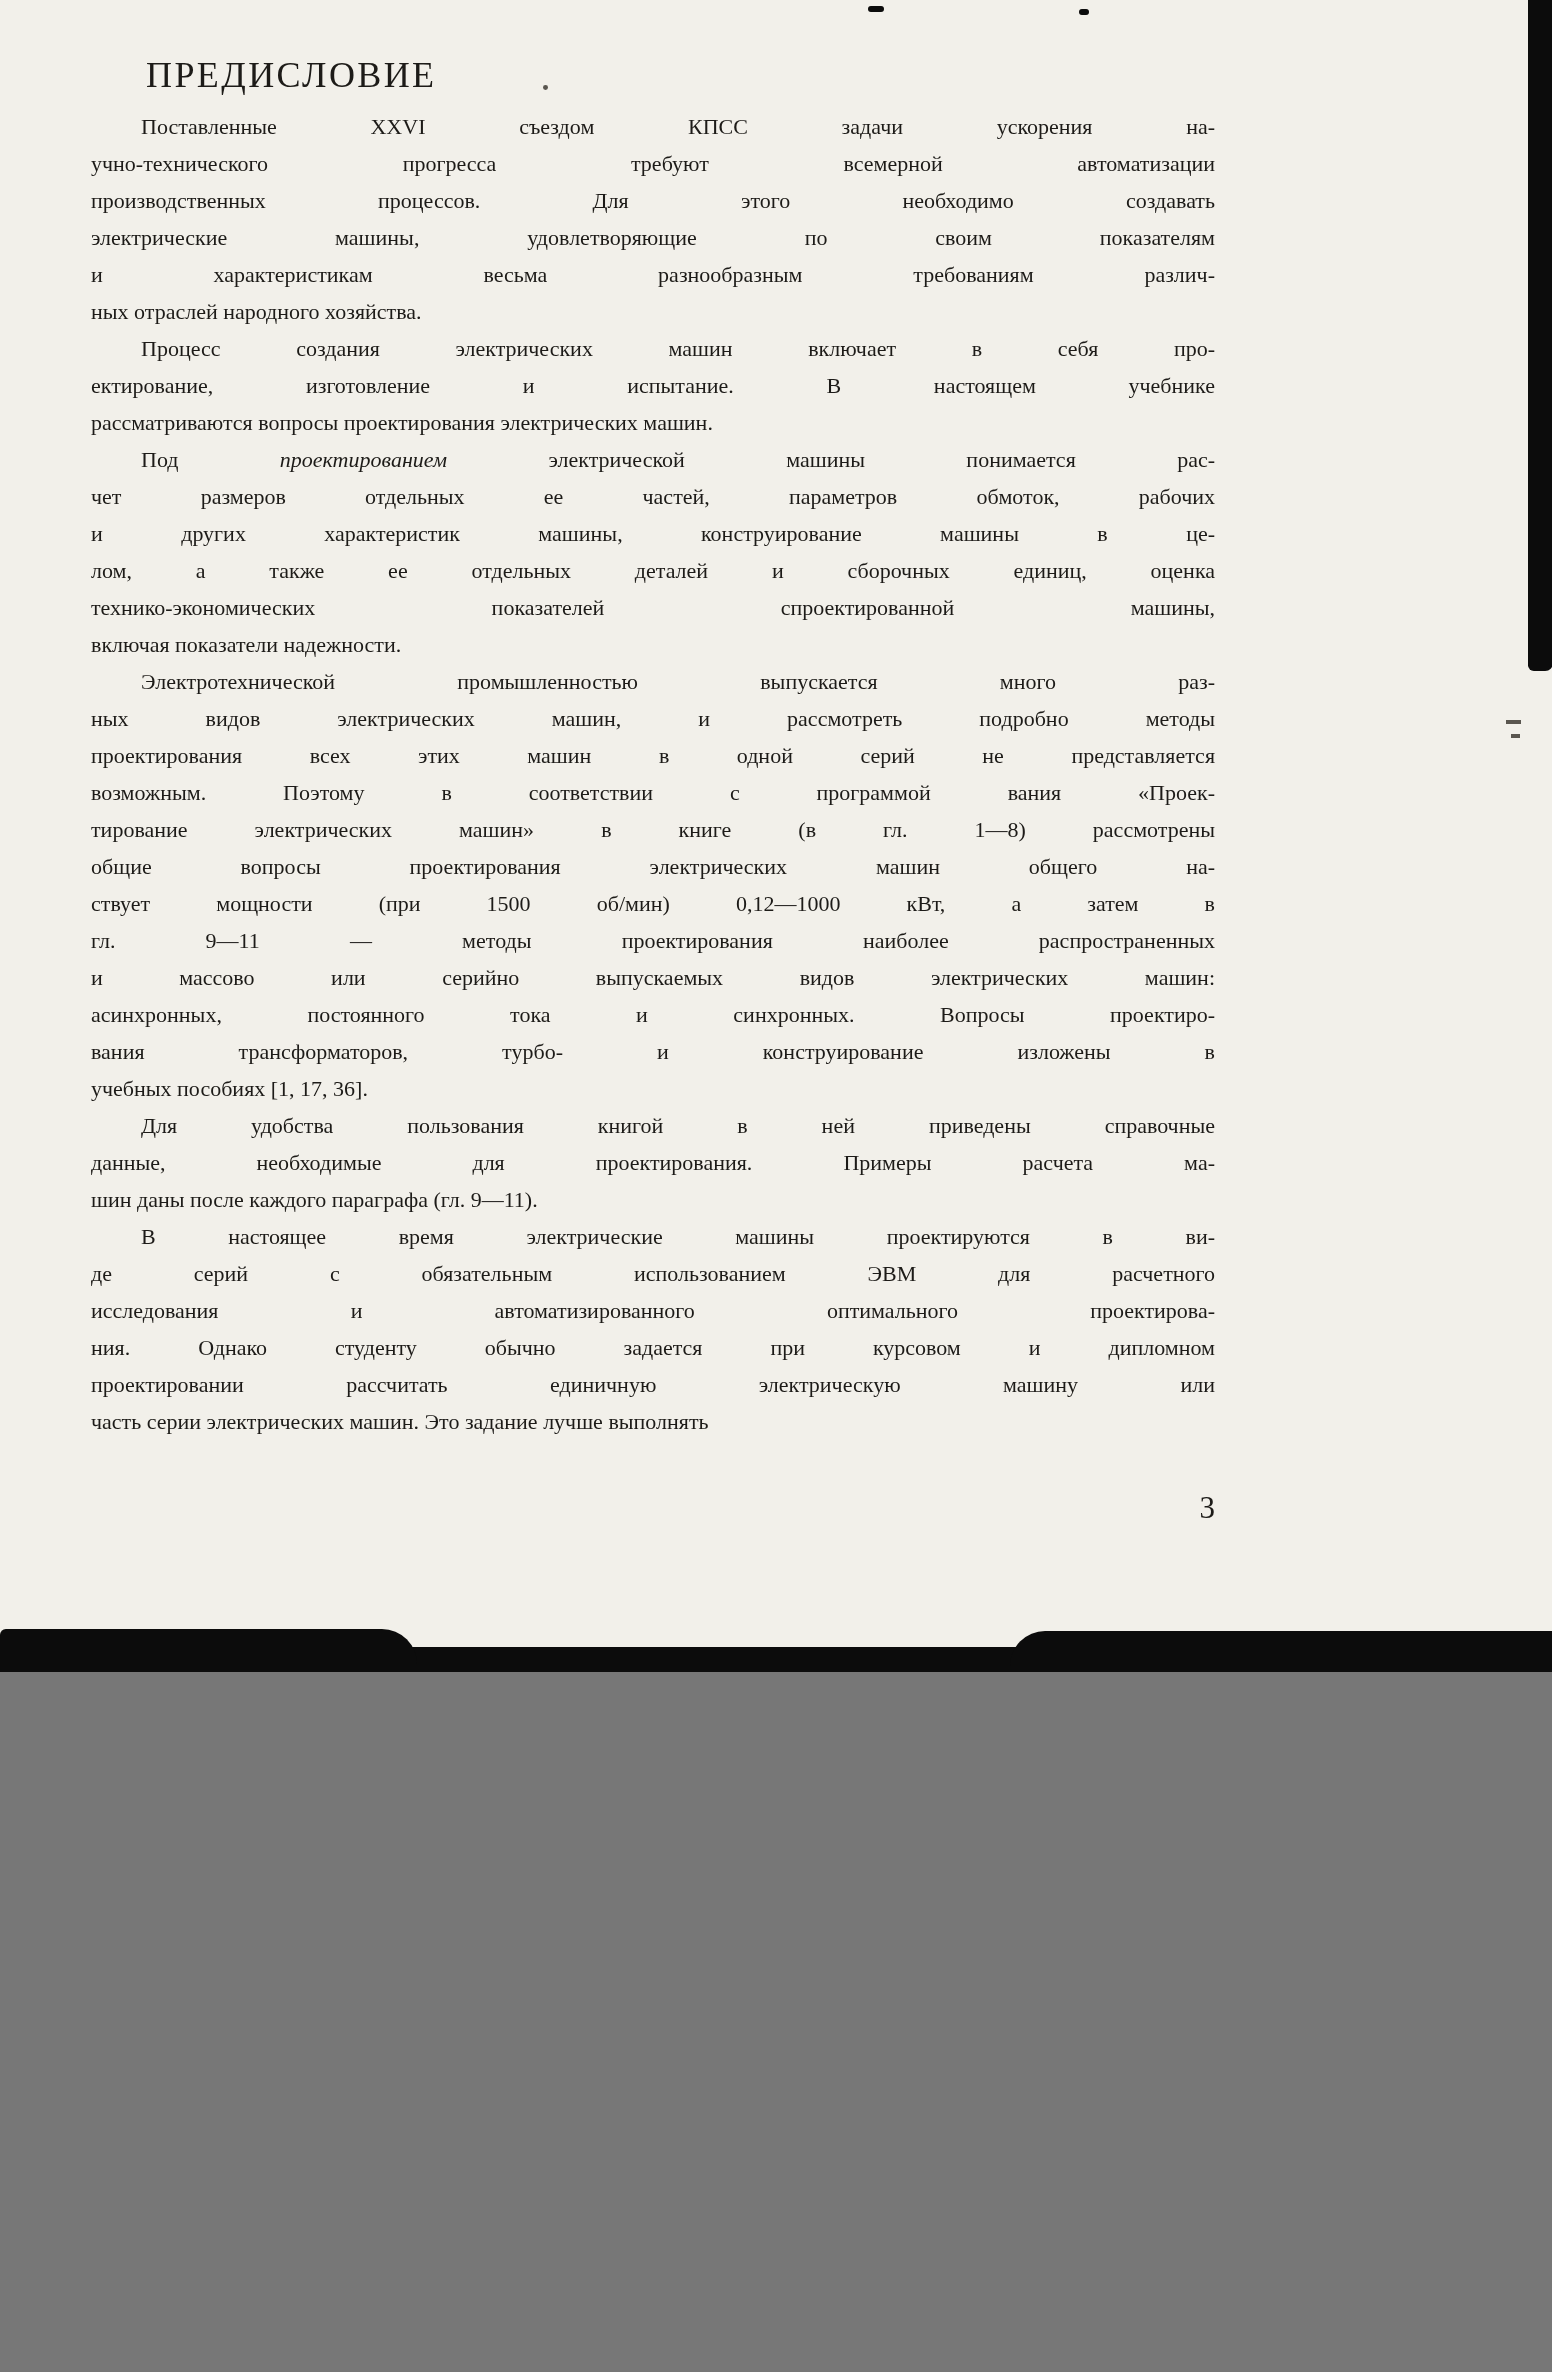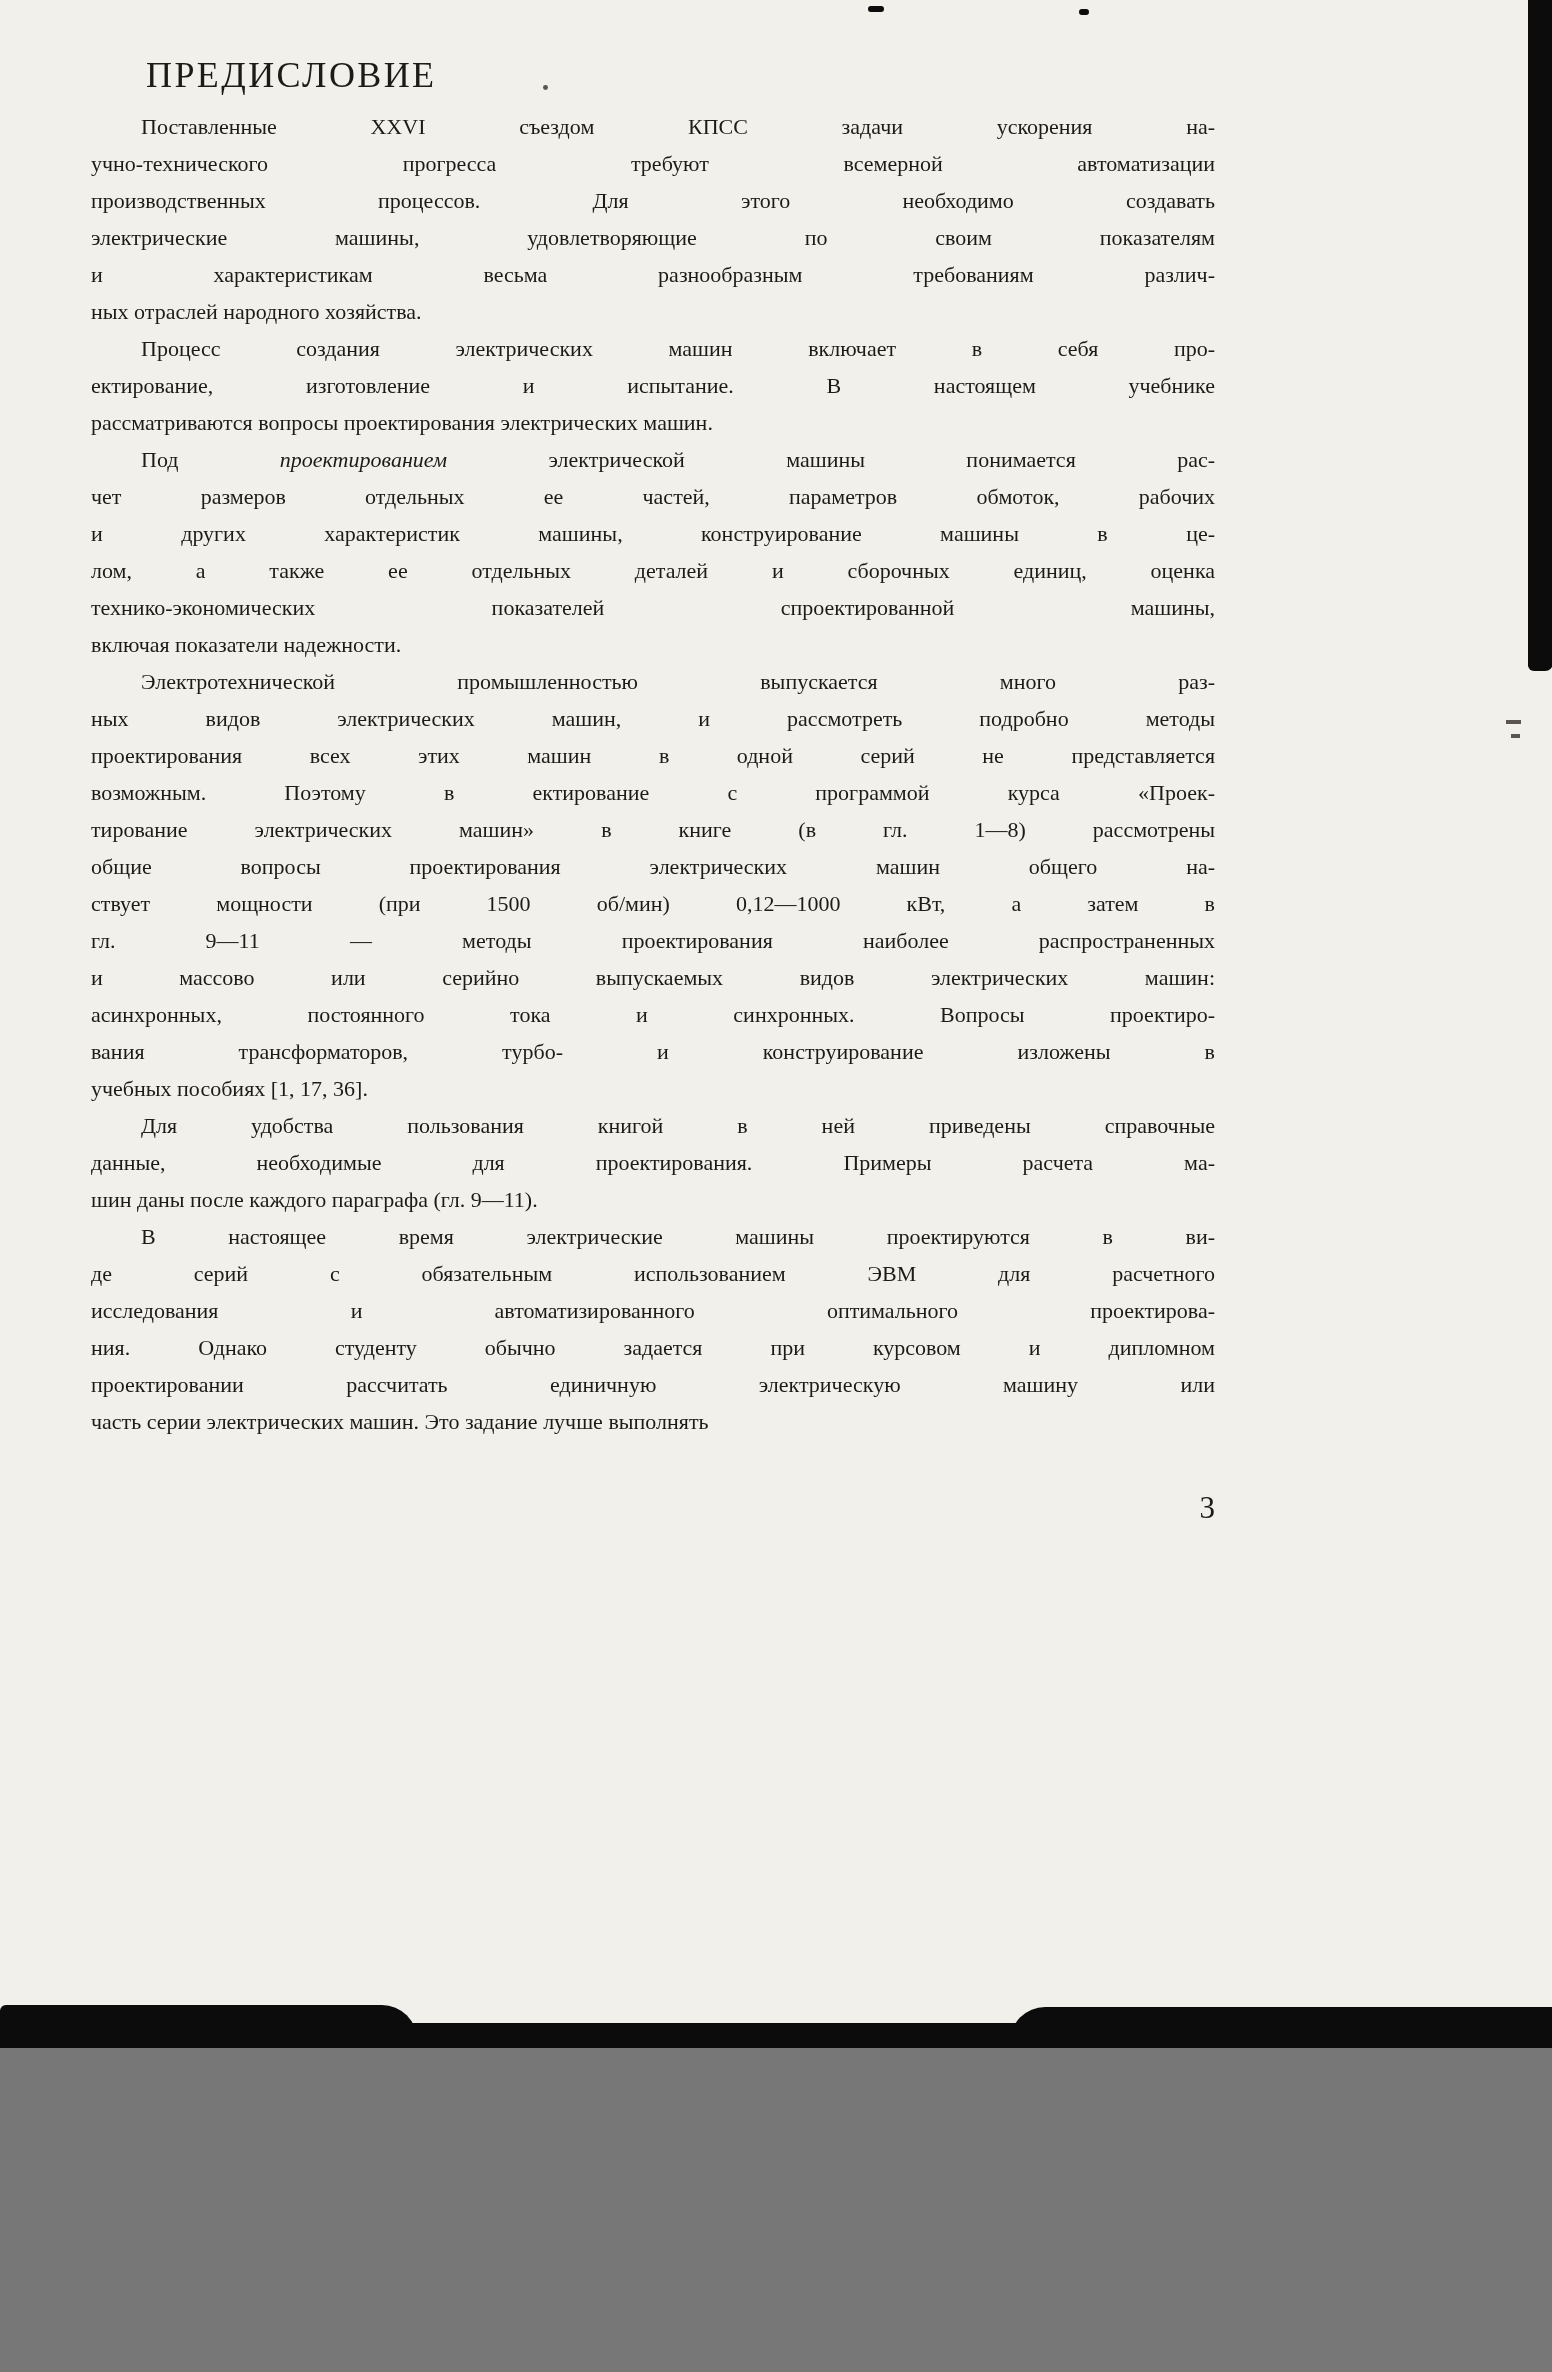--- a/index.html
+++ b/index.html
@@ -1,20 +1,20 @@
 <!DOCTYPE html>
 <html style="--paper: #f2f0ea; --ink: #1d1b18; --artifact: #0c0c0c;"><head>
 <meta charset="utf-8">
 <style>
   * { margin: 0; padding: 0; box-sizing: border-box; }
   html, body { background: #777; }
   .page {
     position: relative;
     width: 1553px;
-    height: 2048px;
+    height: 1672px;
     margin: 0 auto;
     background: var(--paper, #f2f0ea);
     overflow: hidden;
     font-family: "Liberation Serif", "DejaVu Serif", serif;
     color: var(--ink, #1d1b18);
   }
   .title {
     position: absolute;
     left: 146px;
     top: 54px;
@@ -69,21 +69,21 @@
       <div class="line para-last">рассматриваются вопросы проектирования электрических машин.</div>
       <div class="line para-first">Под <i>проектированием</i> электрической машины понимается рас-</div>
       <div class="line">чет размеров отдельных ее частей, параметров обмоток, рабочих</div>
       <div class="line">и других характеристик машины, конструирование машины в це-</div>
       <div class="line">лом, а также ее отдельных деталей и сборочных единиц, оценка</div>
       <div class="line">технико-экономических показателей спроектированной машины,</div>
       <div class="line para-last">включая показатели надежности.</div>
       <div class="line para-first">Электротехнической промышленностью выпускается много раз-</div>
       <div class="line">ных видов электрических машин, и рассмотреть подробно методы</div>
       <div class="line">проектирования всех этих машин в одной серий не представляется</div>
-      <div class="line">возможным. Поэтому в ектирование с программой курса «Проек-</div>
+      <div class="line">возможным. Поэтому в соответствии с программой вания «Проек-</div>
       <div class="line">тирование электрических машин» в книге (в гл. 1—8) рассмотрены</div>
       <div class="line">общие вопросы проектирования электрических машин общего на-</div>
       <div class="line">ствует мощности (при 1500 об/мин) 0,12—1000 кВт, а затем в</div>
       <div class="line">гл. 9—11 — методы проектирования наиболее распространенных</div>
       <div class="line">и массово или серийно выпускаемых видов электрических машин:</div>
       <div class="line">асинхронных, постоянного тока и синхронных. Вопросы проектиро-</div>
       <div class="line">вания трансформаторов, турбо- и конструирование изложены в</div>
       <div class="line para-last">учебных пособиях [1, 17, 36].</div>
       <div class="line para-first">Для удобства пользования книгой в ней приведены справочные</div>
       <div class="line">данные, необходимые для проектирования. Примеры расчета ма-</div>

